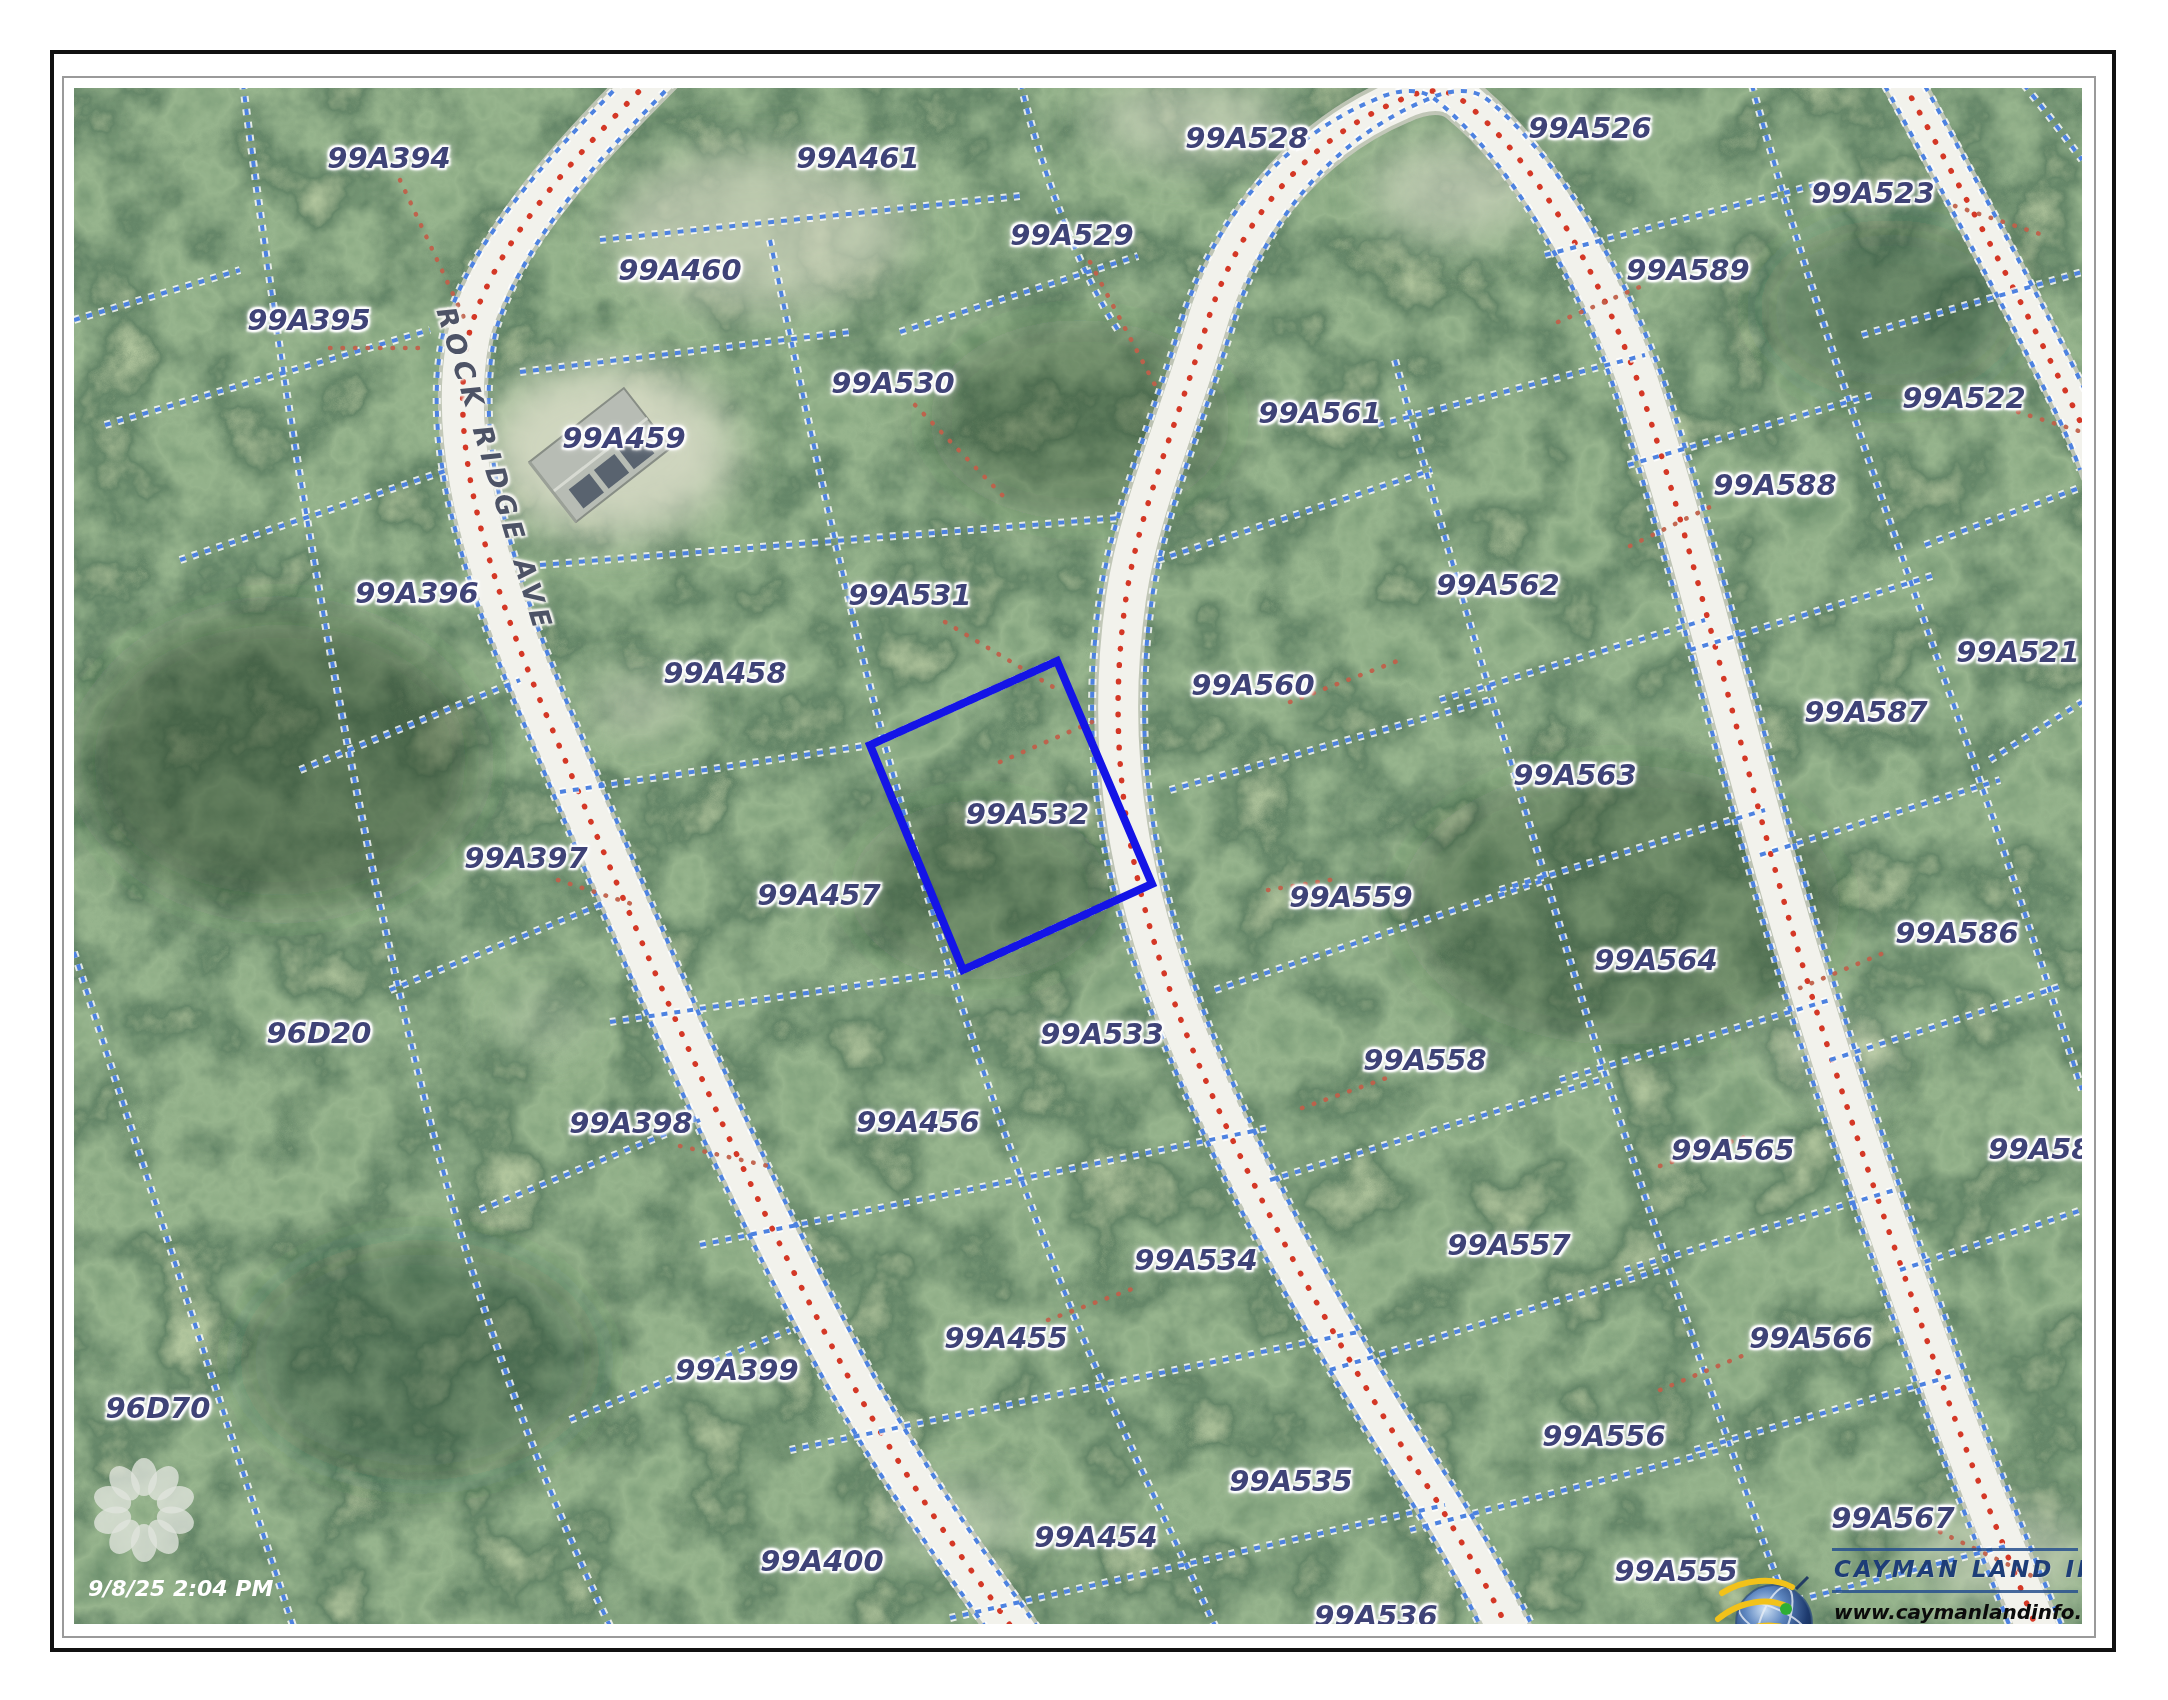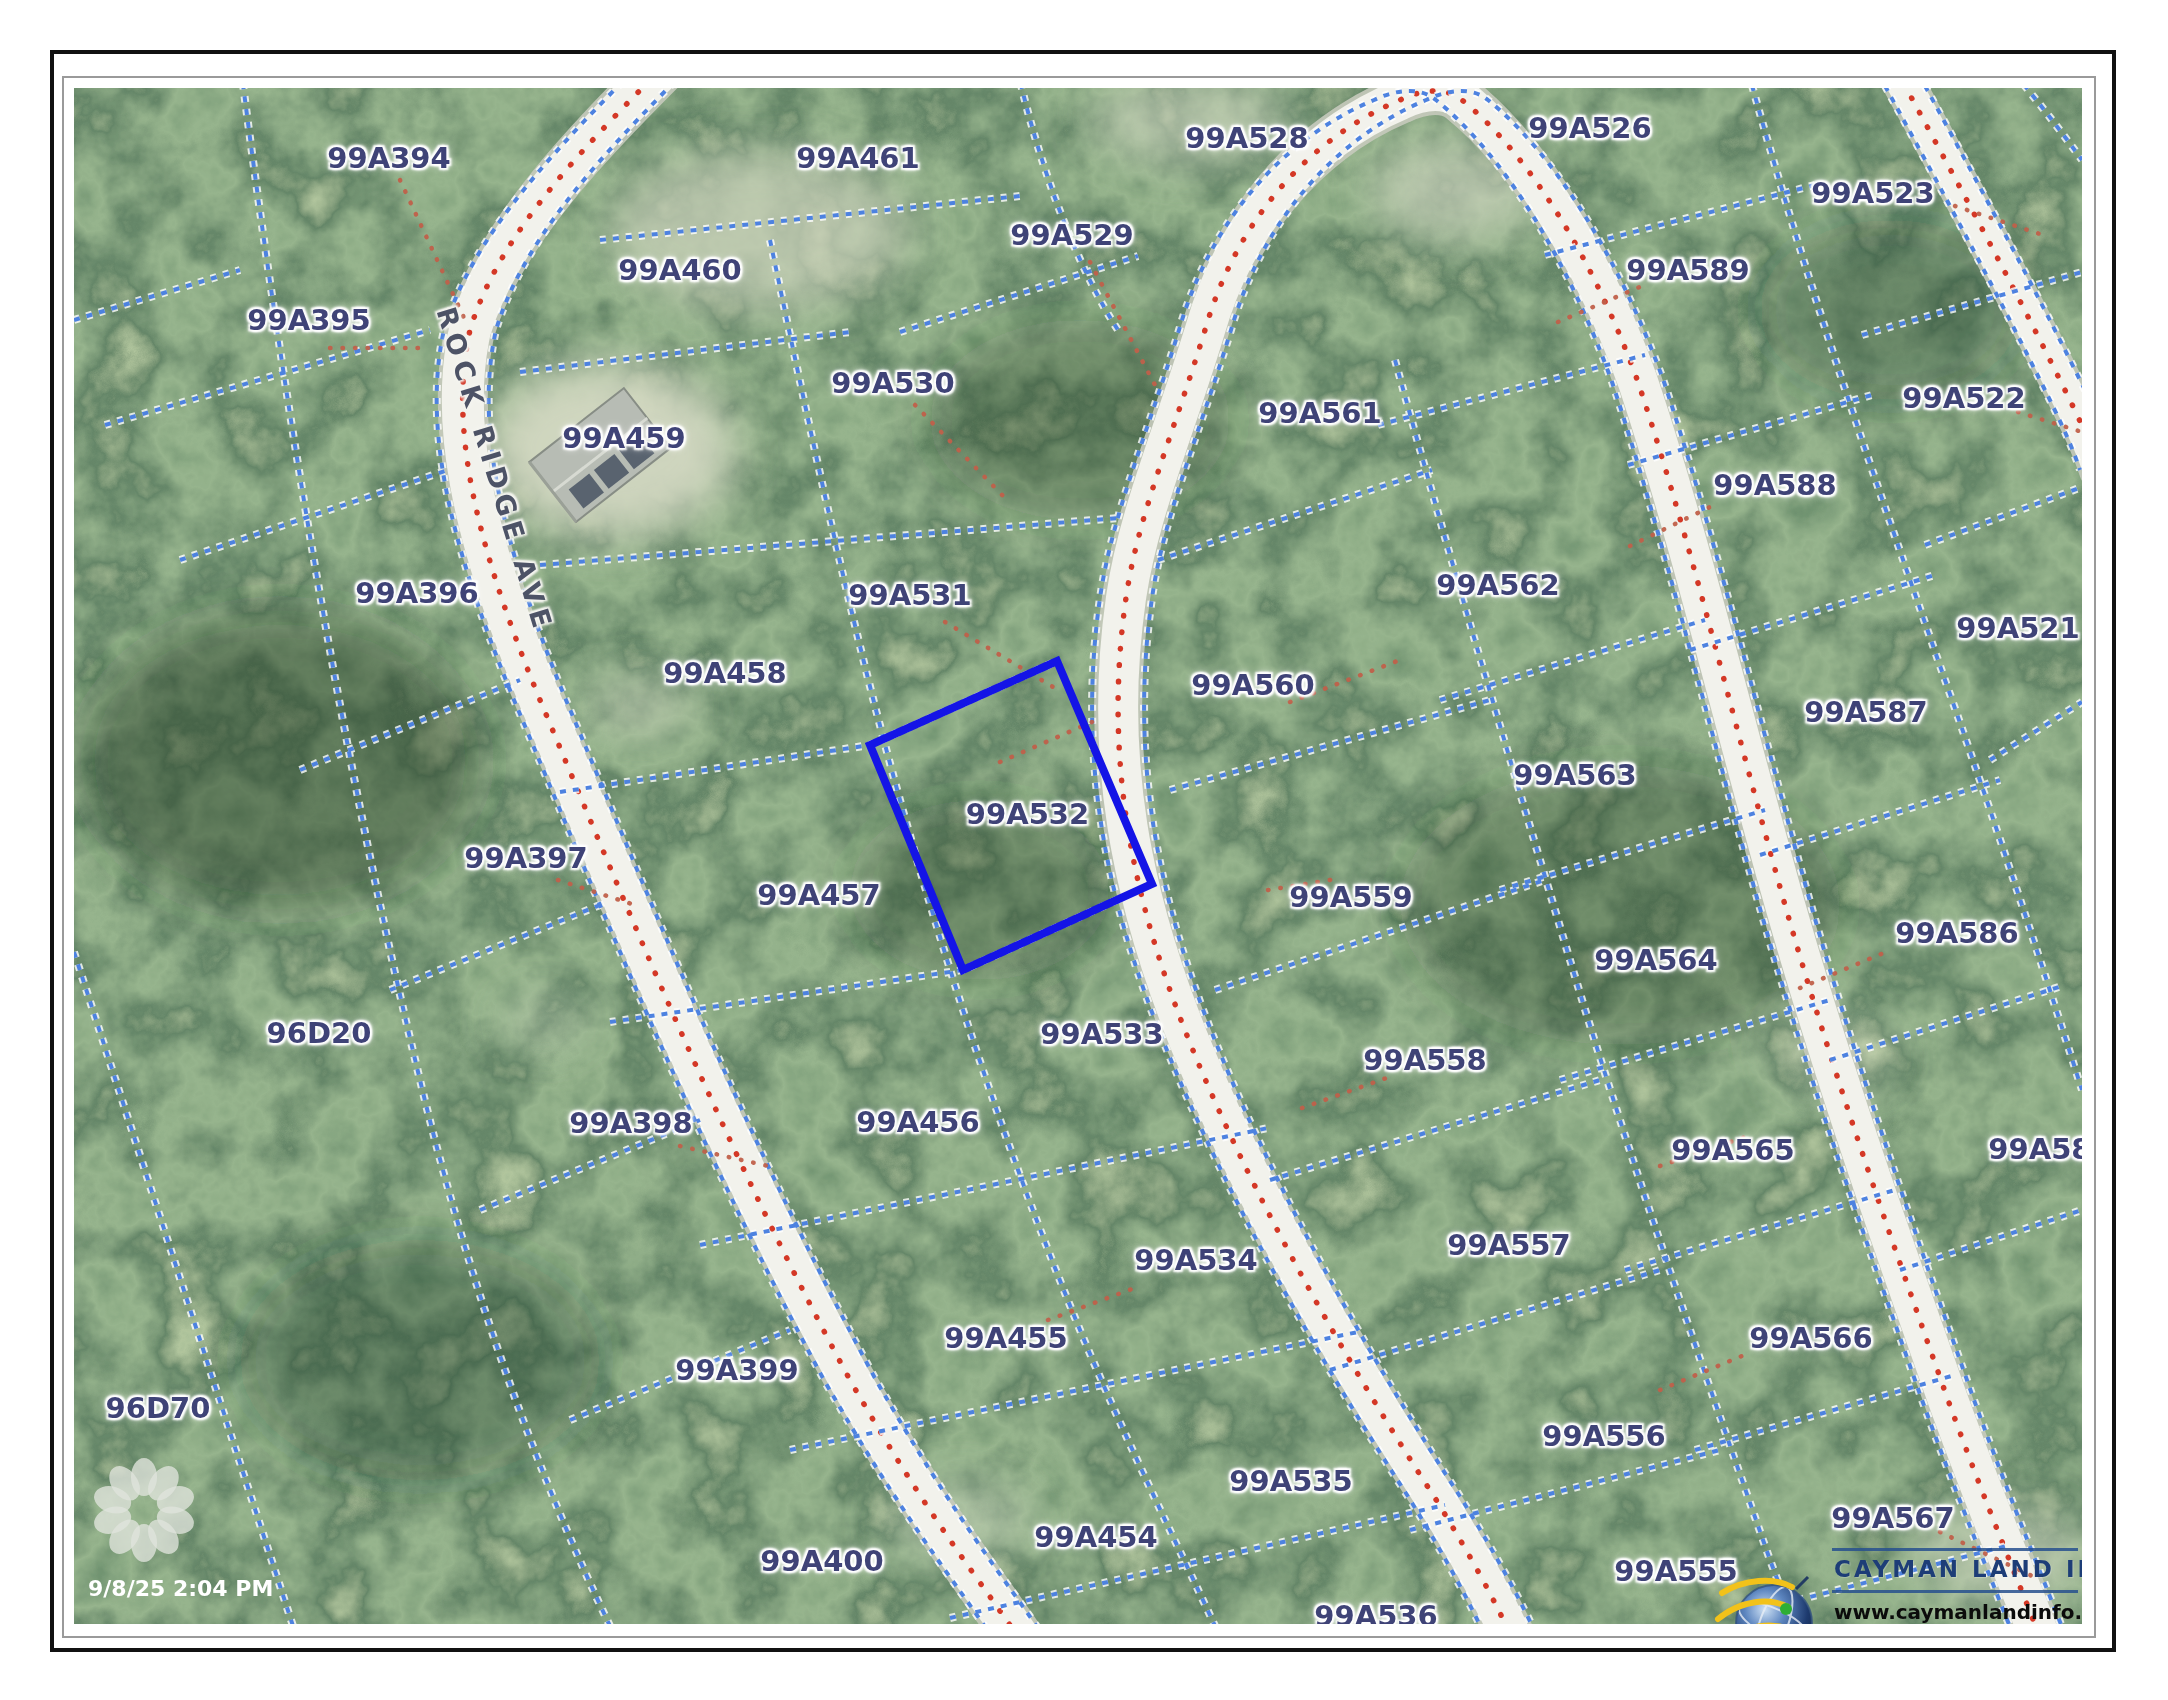--- a/index.html
+++ b/index.html
@@ -3,21 +3,21 @@
 <meta charset="utf-8">
 <style>
   html,body{margin:0;padding:0;background:#ffffff;}
   .page{position:relative;width:2168px;height:1700px;background:#ffffff;overflow:hidden;
         font-family:"DejaVu Sans","Liberation Sans",sans-serif;}
   .outer-frame{position:absolute;left:50px;top:50px;width:2058px;height:1594px;
                border:4px solid #111111;}
   .inner-frame{position:absolute;left:62px;top:76px;width:2030px;height:1558px;
                border:2px solid #9a9a9a;}
   .map-area{position:absolute;left:74px;top:88px;width:2008px;height:1536px;overflow:hidden;
-            background:#3a573b;}
+            background:#3a573b;font-style:italic;}
   .map-area svg.base{position:absolute;left:0;top:0;}
   .labels-layer{position:absolute;left:0;top:0;width:100%;height:100%;pointer-events:none;}
   .parcel-label{position:absolute;transform:translate(-50%,-50%);
     color:#3f4377;font-size:29px;font-weight:bold;letter-spacing:0px;white-space:nowrap;
     text-shadow:-2px -2px 2px #fff,2px -2px 2px #fff,-2px 2px 2px #fff,2px 2px 2px #fff,
                  0 0 5px #fff,0 0 8px #fff;}
   .road-label{position:absolute;left:421px;top:382px;transform:translate(-50%,-50%) rotate(73deg);
     transform-origin:center;color:#4d5366;font-size:27px;font-weight:bold;letter-spacing:6px;
     white-space:nowrap;text-shadow:-2px -2px 2px #f4f4ef,2px -2px 2px #f4f4ef,
     -2px 2px 2px #f4f4ef,2px 2px 2px #f4f4ef,0 0 6px #f4f4ef;}
@@ -217,21 +217,21 @@
         <div class="parcel-label" style="left: 998px; top: 147px;">99A529</div>
         <div class="parcel-label" style="left: 1614px; top: 182px;">99A589</div>
         <div class="parcel-label" style="left: 550px; top: 350px;">99A459</div>
         <div class="parcel-label" style="left: 819px; top: 295px;">99A530</div>
         <div class="parcel-label" style="left: 1246px; top: 325px;">99A561</div>
         <div class="parcel-label" style="left: 1890px; top: 310px;">99A522</div>
         <div class="parcel-label" style="left: 1701px; top: 397px;">99A588</div>
         <div class="parcel-label" style="left: 343px; top: 505px;">99A396</div>
         <div class="parcel-label" style="left: 836px; top: 507px;">99A531</div>
         <div class="parcel-label" style="left: 1424px; top: 497px;">99A562</div>
-        <div class="parcel-label" style="left: 1944px; top: 540px;">99A521</div>
+        <div class="parcel-label" style="left: 1944px; top: 564px;">99A521</div>
         <div class="parcel-label" style="left: 651px; top: 585px;">99A458</div>
         <div class="parcel-label" style="left: 1179px; top: 597px;">99A560</div>
         <div class="parcel-label" style="left: 1792px; top: 624px;">99A587</div>
         <div class="parcel-label highlighted" style="left: 935px; top: 726px; padding-left: 37px;">99A532</div>
         <div class="parcel-label" style="left: 1501px; top: 687px;">99A563</div>
         <div class="parcel-label" style="left: 452px; top: 770px;">99A397</div>
         <div class="parcel-label" style="left: 745px; top: 807px;">99A457</div>
         <div class="parcel-label" style="left: 1277px; top: 809px;">99A559</div>
         <div class="parcel-label" style="left: 1883px; top: 845px;">99A586</div>
         <div class="parcel-label" style="left: 245px; top: 945px;">96D20</div>

